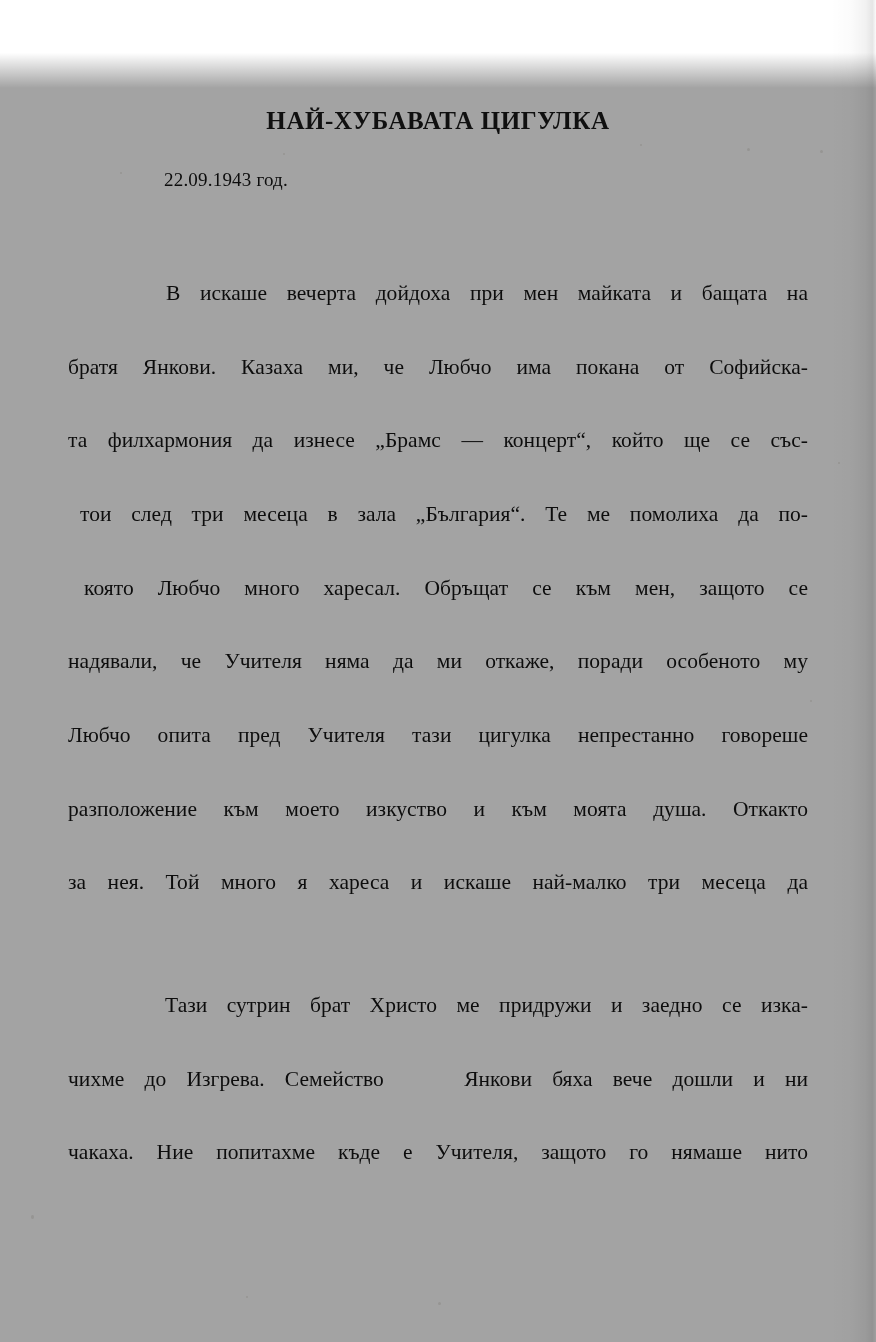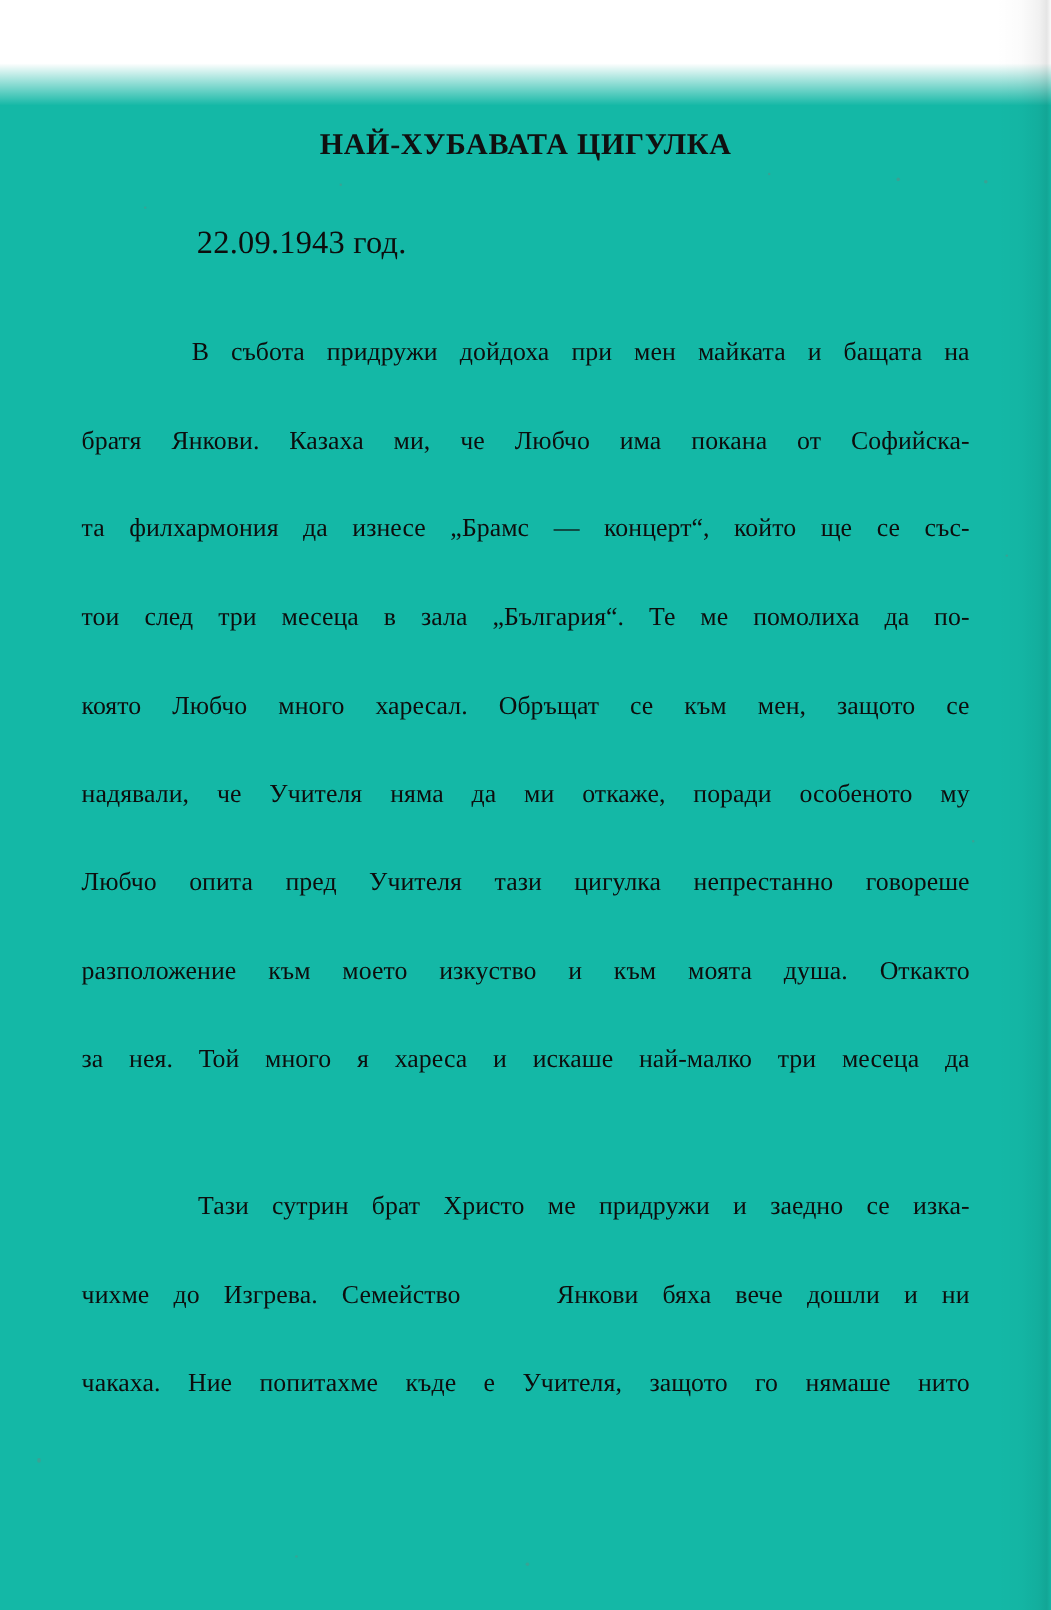--- a/index.html
+++ b/index.html
@@ -7,21 +7,21 @@
     margin: 0;
     padding: 0;
     background: #ffffff;
   }
 
   .page {
     position: relative;
     width: 876px;
     height: 1342px;
     margin: 0 auto;
-    background: #14b8a6;
+    background: #a3a3a3;
     overflow: hidden;
     font-family: "Liberation Serif", "DejaVu Serif", serif;
     color: #0d0d0d;
     -webkit-font-smoothing: none;
   }
 
   
   .scan-edge-right {
     position: absolute;
     top: 0;
@@ -78,23 +78,23 @@
     font-size: 25px;
     font-weight: bold;
     letter-spacing: 0.6px;
     line-height: 30px;
     font-family: "Liberation Serif", "DejaVu Serif", serif;
     color: #101010;
   }
 
   .date-line {
     position: absolute;
-    top: 189px;
+    top: 167px;
     left: 96px;
-    font-size: 27px;
+    font-size: 19px;
     line-height: 26px;
     letter-spacing: 0.2px;
   }
 
   .body-text {
     position: absolute;
     top: 232px;
     left: 0;
     width: 740px;
   }
@@ -142,25 +142,25 @@
 
   <div class="content">
 
     <h1 class="doc-title">НАЙ-ХУБАВАТА ЦИГУЛКА</h1>
 
     <div class="date-line">22.09.1943 год.</div>
 
     <div class="body-text">
 
       <div class="para">
-        <span class="line" style="word-spacing: 0px;">     В събота придружи дойдоха при мен майката и бащата на</span>
+        <span class="line" style="word-spacing: 0px;">     В искаше вечерта дойдоха при мен майката и бащата на</span>
         <span class="line" style="word-spacing: 0px; font-family: Liberation Serif, serif;">братя Янкови. Казаха ми, че Любчо има покана от Софийска-</span>
         <span class="line" style="word-spacing: 0px; font-family: Liberation Serif, serif;">та филхармония да изнесе „Брамс — концерт“, който ще се със-</span>
-        <span class="line" style="word-spacing: 0px;">тои след три месеца в зала „България“. Те ме помолиха да по-</span>
-        <span class="line" style="word-spacing: 0px;">която Любчо много харесал. Обръщат се към мен, защото се</span>
+        <span class="line" style="word-spacing: 0px; margin-left: 12px;">тои след три месеца в зала „България“. Те ме помолиха да по-</span>
+        <span class="line" style="word-spacing: 0px; margin-left: 16px;">която Любчо много харесал. Обръщат се към мен, защото се</span>
         <span class="line" style="word-spacing: 0px;">надявали, че Учителя няма да ми откаже, поради особеното му</span>
         <span class="line" style="word-spacing: 0px;">Любчо опита пред Учителя тази цигулка непрестанно говореше</span>
         <span class="line" style="word-spacing: 0px;">разположение към моето изкуство и към моята душа. Откакто</span>
         <span class="line" style="word-spacing: 0px;">за нея. Той много я хареса и искаше най-малко три месеца да</span>
       </div>
 
       <div class="para">
         <span class="line" style="word-spacing: 0px;">     Тази сутрин брат Христо ме придружи и заедно се изка-</span>
         <span class="line" style="word-spacing: 0px; font-family: Liberation Serif, serif;">чихме до Изгрева. Семейство    Янкови бяха вече дошли и ни</span>
         <span class="line" style="word-spacing: 0px;">чакаха. Ние попитахме къде е Учителя, защото го нямаше нито</span>

